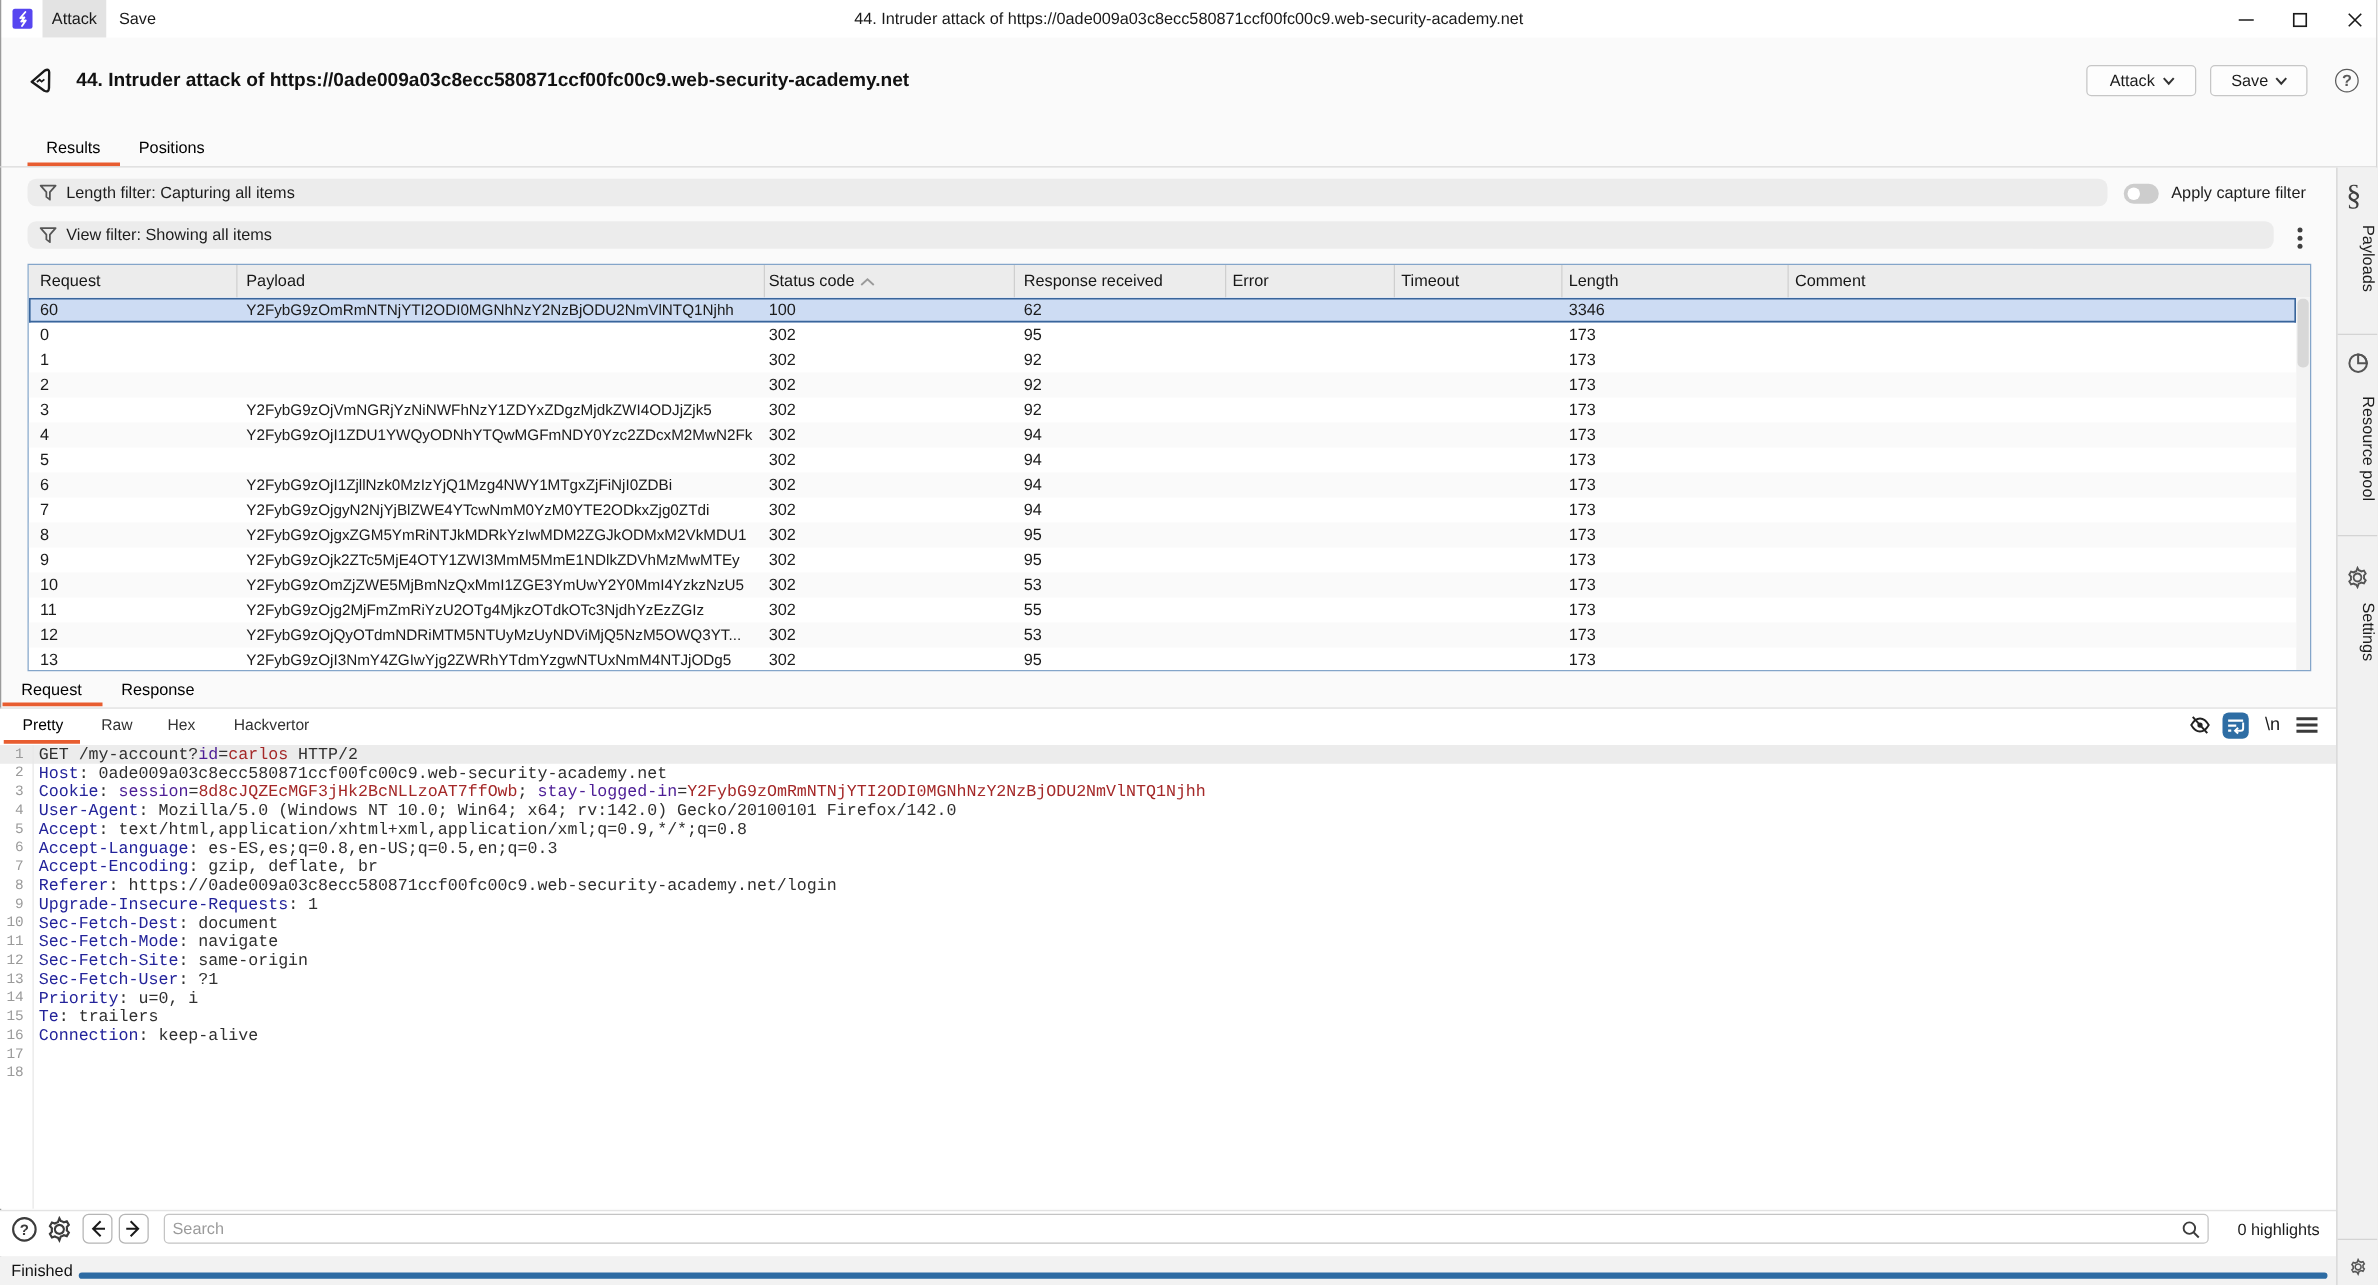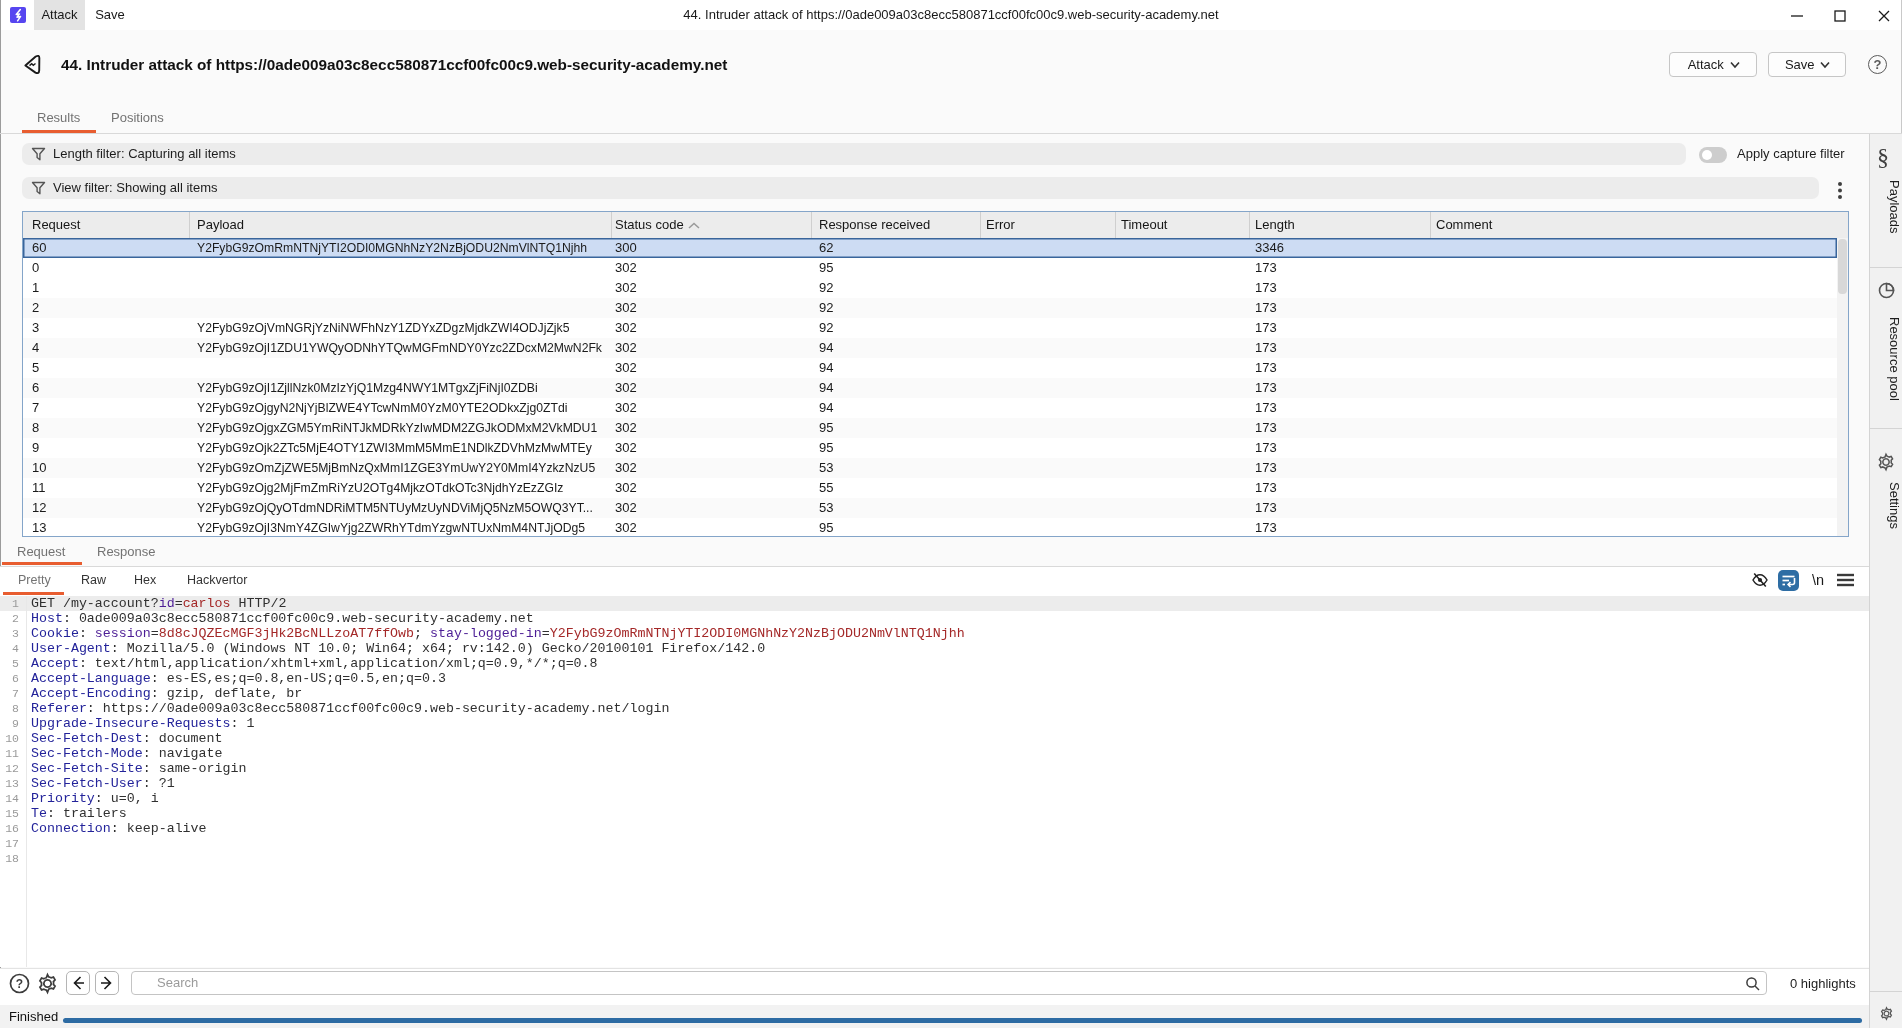--- a/index.html
+++ b/index.html
@@ -6,21 +6,21 @@
 .abs{position:absolute}
 
 #titlebar{position:absolute;left:0;top:0;width:1902px;height:30px;background:#fff}
 #burpicon{position:absolute;left:10px;top:7px;width:16px;height:16px;background:#5746f0;border-radius:2px}
 .menuitem{position:absolute;top:0;height:30px;line-height:30px;font-size:13px;color:#191919;text-align:center}
 #wintitle{position:absolute;left:0;top:0;width:1902px;height:30px;line-height:30px;text-align:center;font-size:13px;color:#191919}
 
 #heading{position:absolute;left:61px;top:56px;font-size:15.3px;font-weight:bold;color:#111}
 .hbtn{position:absolute;top:52px;height:25px;border:1px solid #c6c6c6;border-radius:4px;background:#fdfdfd;font-size:13px;color:#1a1a1a;text-align:center;line-height:23px}
 
-.tabtxt{position:absolute;font-size:13px;color:#737373}
+.tabtxt{position:absolute;font-size:13px;color:#000000}
 .orange{position:absolute;height:3px;background:#e85d30}
 .hline{position:absolute;left:0;width:1902px;background:#d9d9d9;height:1px}
 
 .fbar{position:absolute;left:22px;height:22px;background:#ececec;border-radius:7px;font-size:13px;color:#1d1d1d;line-height:22px}
 .ftext{position:absolute;left:31px;top:0}
 
 #tbl{position:absolute;left:22px;top:211px;width:1827px;height:326px;background:#fff;border:1px solid #84a5c9;overflow:hidden}
 #thead{position:absolute;left:0;top:0;width:1825px;height:26px;background:#ececec}
 .hcell{position:absolute;top:0;height:26px;line-height:26px;font-size:13px;color:#161616}
 .hsep{position:absolute;top:0;width:1px;height:26px;background:#cfcfcf}
@@ -132,21 +132,21 @@
 <span class="hsep" style="left:1092px"></span>
 <span class="hsep" style="left:1226px"></span>
 <span class="hsep" style="left:1407px"></span>
 <svg class="abs" style="left:664px;top:9px" width="14" height="9">
         <path d="M2 7 L7 2.5 L12 7" fill="none" stroke="#9a9a9a" stroke-width="1.5"></path>
       </svg>
 </div>
 <div class="row sel" style="top:26px">
       <span class="c1">60</span>
       <span class="c2">Y2FybG9zOmRmNTNjYTI2ODI0MGNhNzY2NzBjODU2NmVlNTQ1Njhh</span>
-      <span class="c3">300</span>
+      <span class="c3">100</span>
       <span class="c4">62</span>
       <span class="c7">3346</span>
     </div>
 <div class="row" style="top:46px">
       <span class="c1">0</span>
       <span class="c2"></span>
       <span class="c3">302</span>
       <span class="c4">95</span>
       <span class="c7">173</span>
     </div>
@@ -307,21 +307,21 @@
     <path fill="none" stroke="#3c3c3c" stroke-width="1.8" d="M12 2.8 l1.2 2.2 a7.2 7.2 0 0 1 2.6 1.1 l2.4-0.8 1.7 2.9 -1.7 1.8 a7.2 7.2 0 0 1 0 2.9 l1.7 1.8 -1.7 2.9 -2.4-0.8 a7.2 7.2 0 0 1 -2.6 1.1 L12 21.2 l-1.2-2.2 a7.2 7.2 0 0 1 -2.6-1.1 l-2.4 0.8 -1.7-2.9 1.7-1.8 a7.2 7.2 0 0 1 0-2.9 L4.1 9.2 l1.7-2.9 2.4 0.8 a7.2 7.2 0 0 1 2.6-1.1 Z"></path>
   </svg>
 <div class="sqbtn" style="left:66px"></div>
 <svg class="abs" style="left:70px;top:975px" width="16" height="16">
     <path d="M10.5 2 L4.5 8 L10.5 14 M4.5 8 L14 8" fill="none" stroke="#1a1a1a" stroke-width="1.6"></path>
   </svg>
 <div class="sqbtn" style="left:95px"></div>
 <svg class="abs" style="left:99px;top:975px" width="16" height="16">
     <path d="M5.5 2 L11.5 8 L5.5 14 M11.5 8 L2 8" fill="none" stroke="#1a1a1a" stroke-width="1.6"></path>
   </svg>
-<div id="searchbox"><span style="margin-left:25px">Search</span></div>
+<div id="searchbox"><span style="margin-left:6px">Search</span></div>
 <svg class="abs" style="left:1745px;top:976px" width="16" height="16" viewBox="0 0 16 16">
     <circle cx="6.5" cy="6.5" r="4.6" fill="none" stroke="#3c3c3c" stroke-width="1.5"></circle>
     <line x1="10" y1="10" x2="14" y2="14" stroke="#3c3c3c" stroke-width="1.5"></line>
   </svg>
 <div class="abs" style="left:1790px;top:976px;font-size:13px;color:#1d1d1d">0 highlights</div>
 
 <div id="statusrow"></div>
 <div class="abs" style="left:9px;top:1009px;font-size:13px;color:#111">Finished</div>
 <div id="progress"></div>
 

